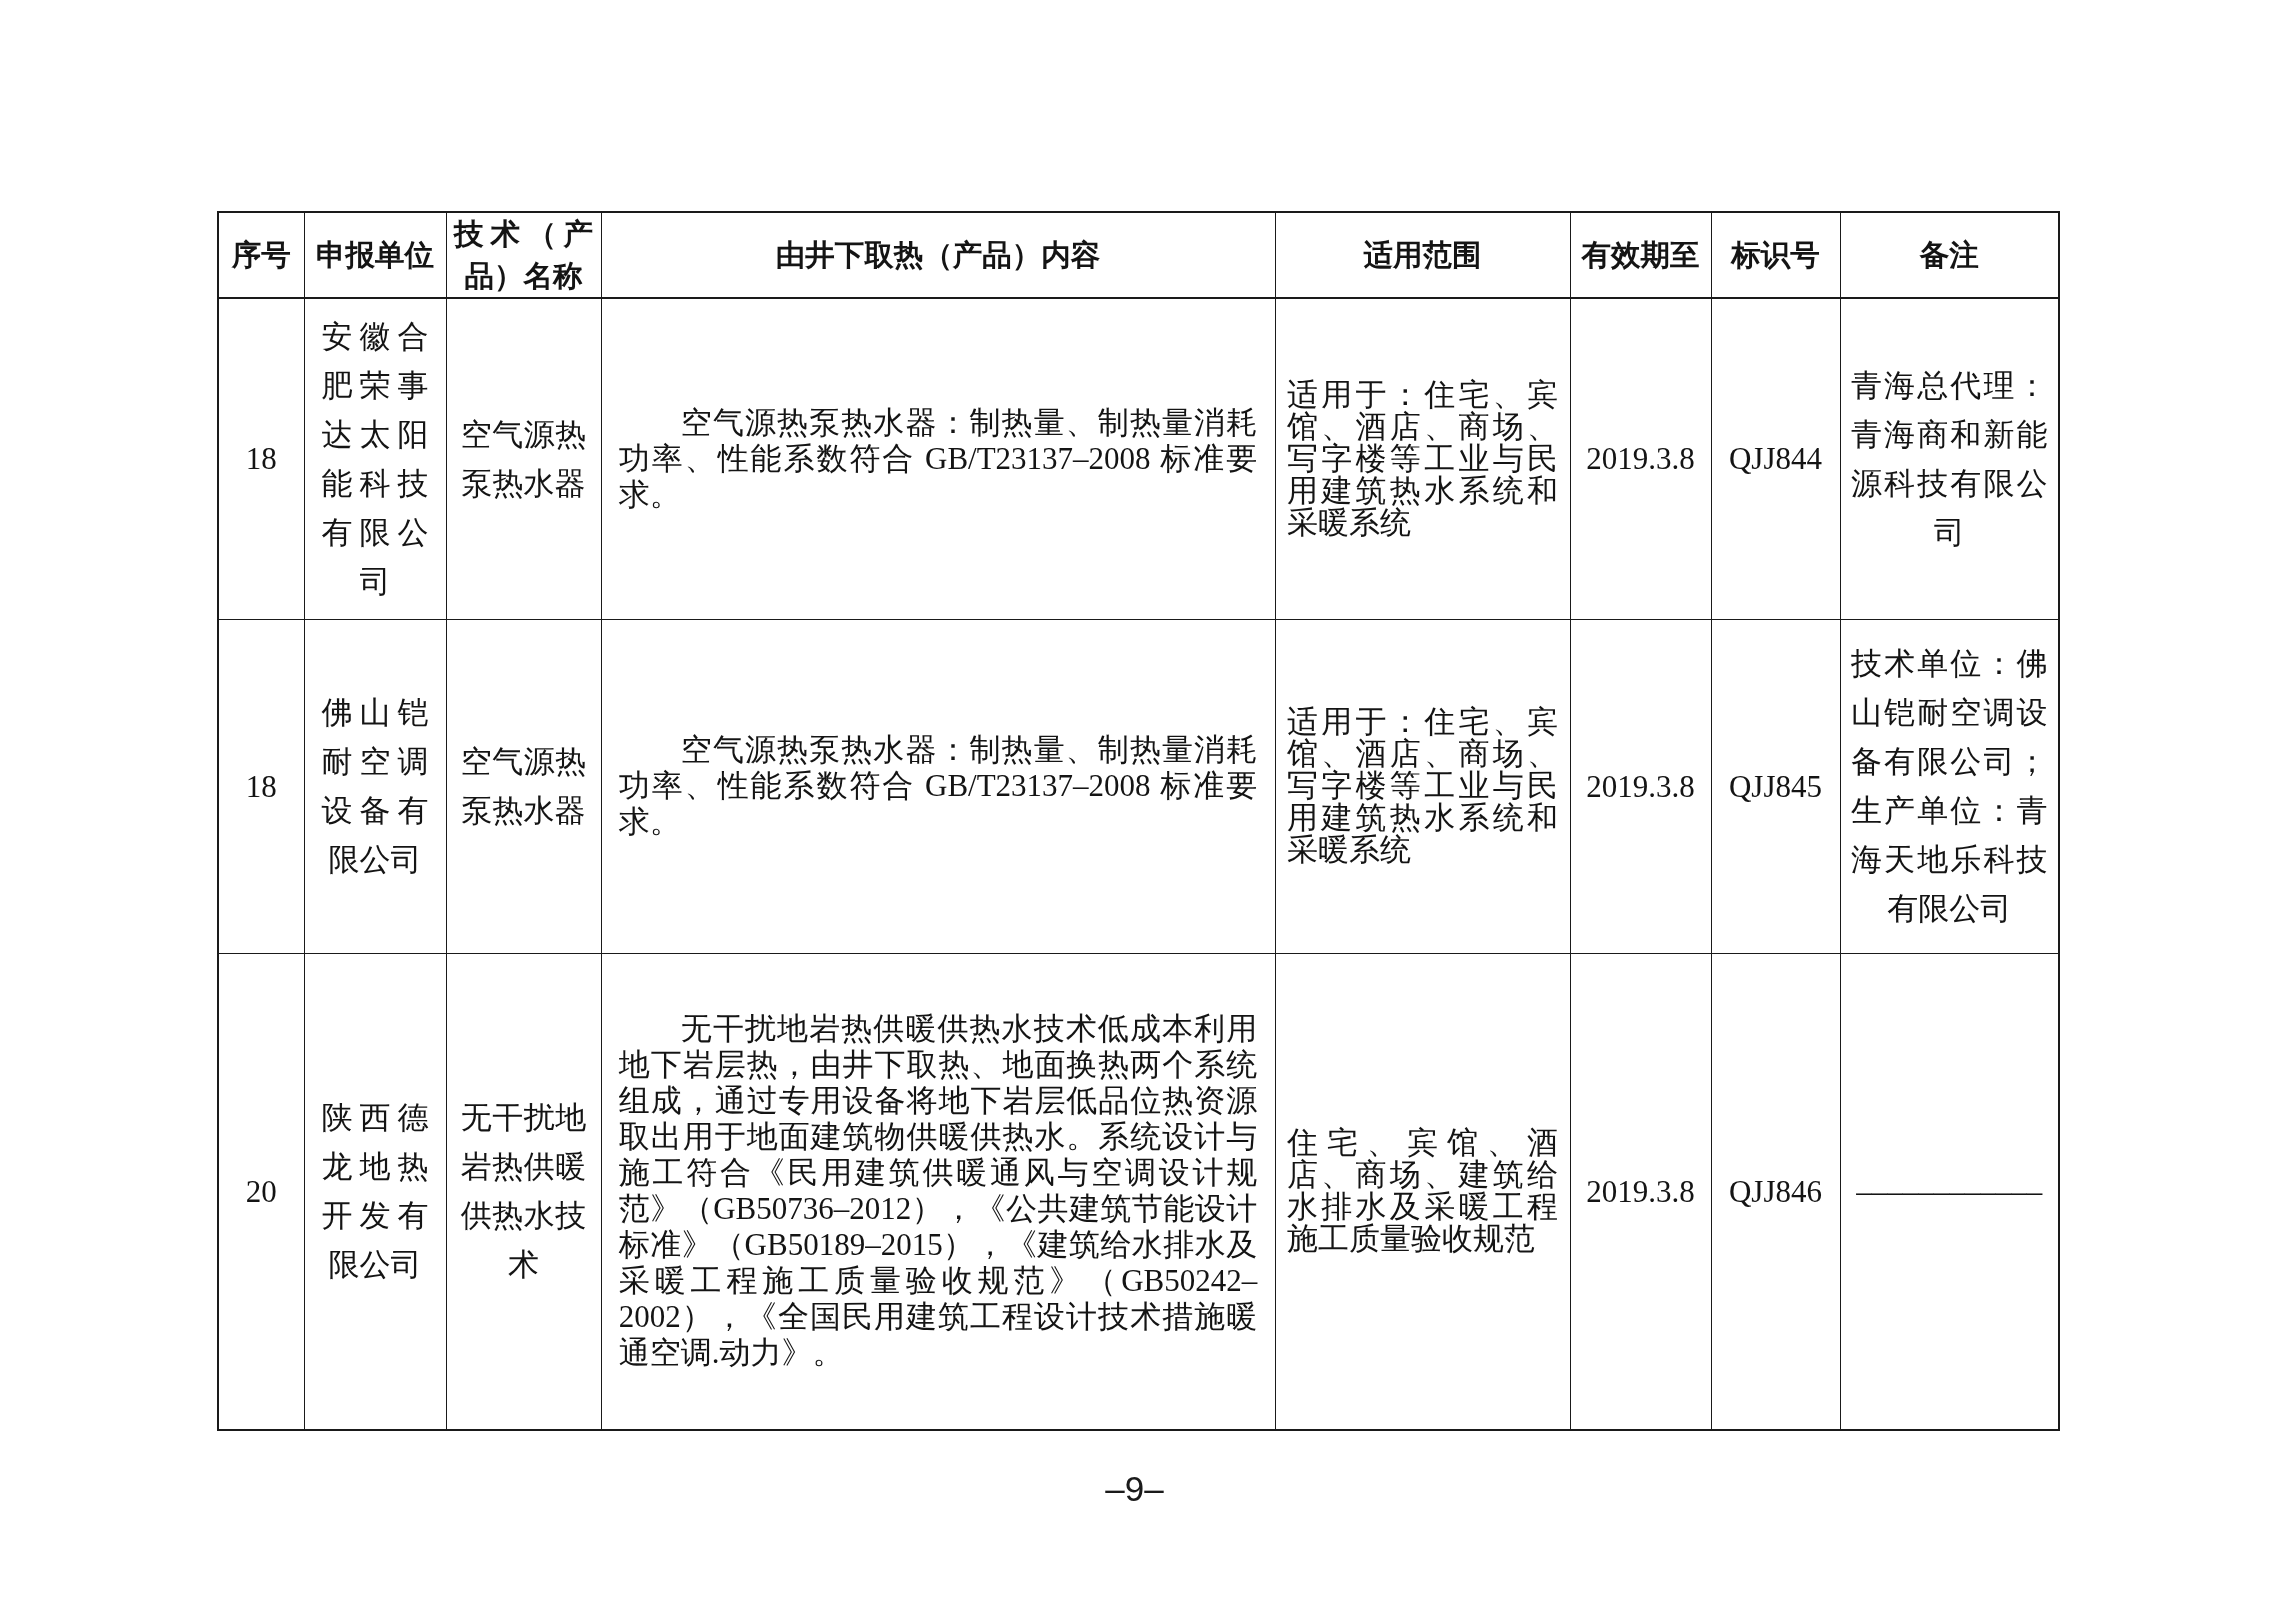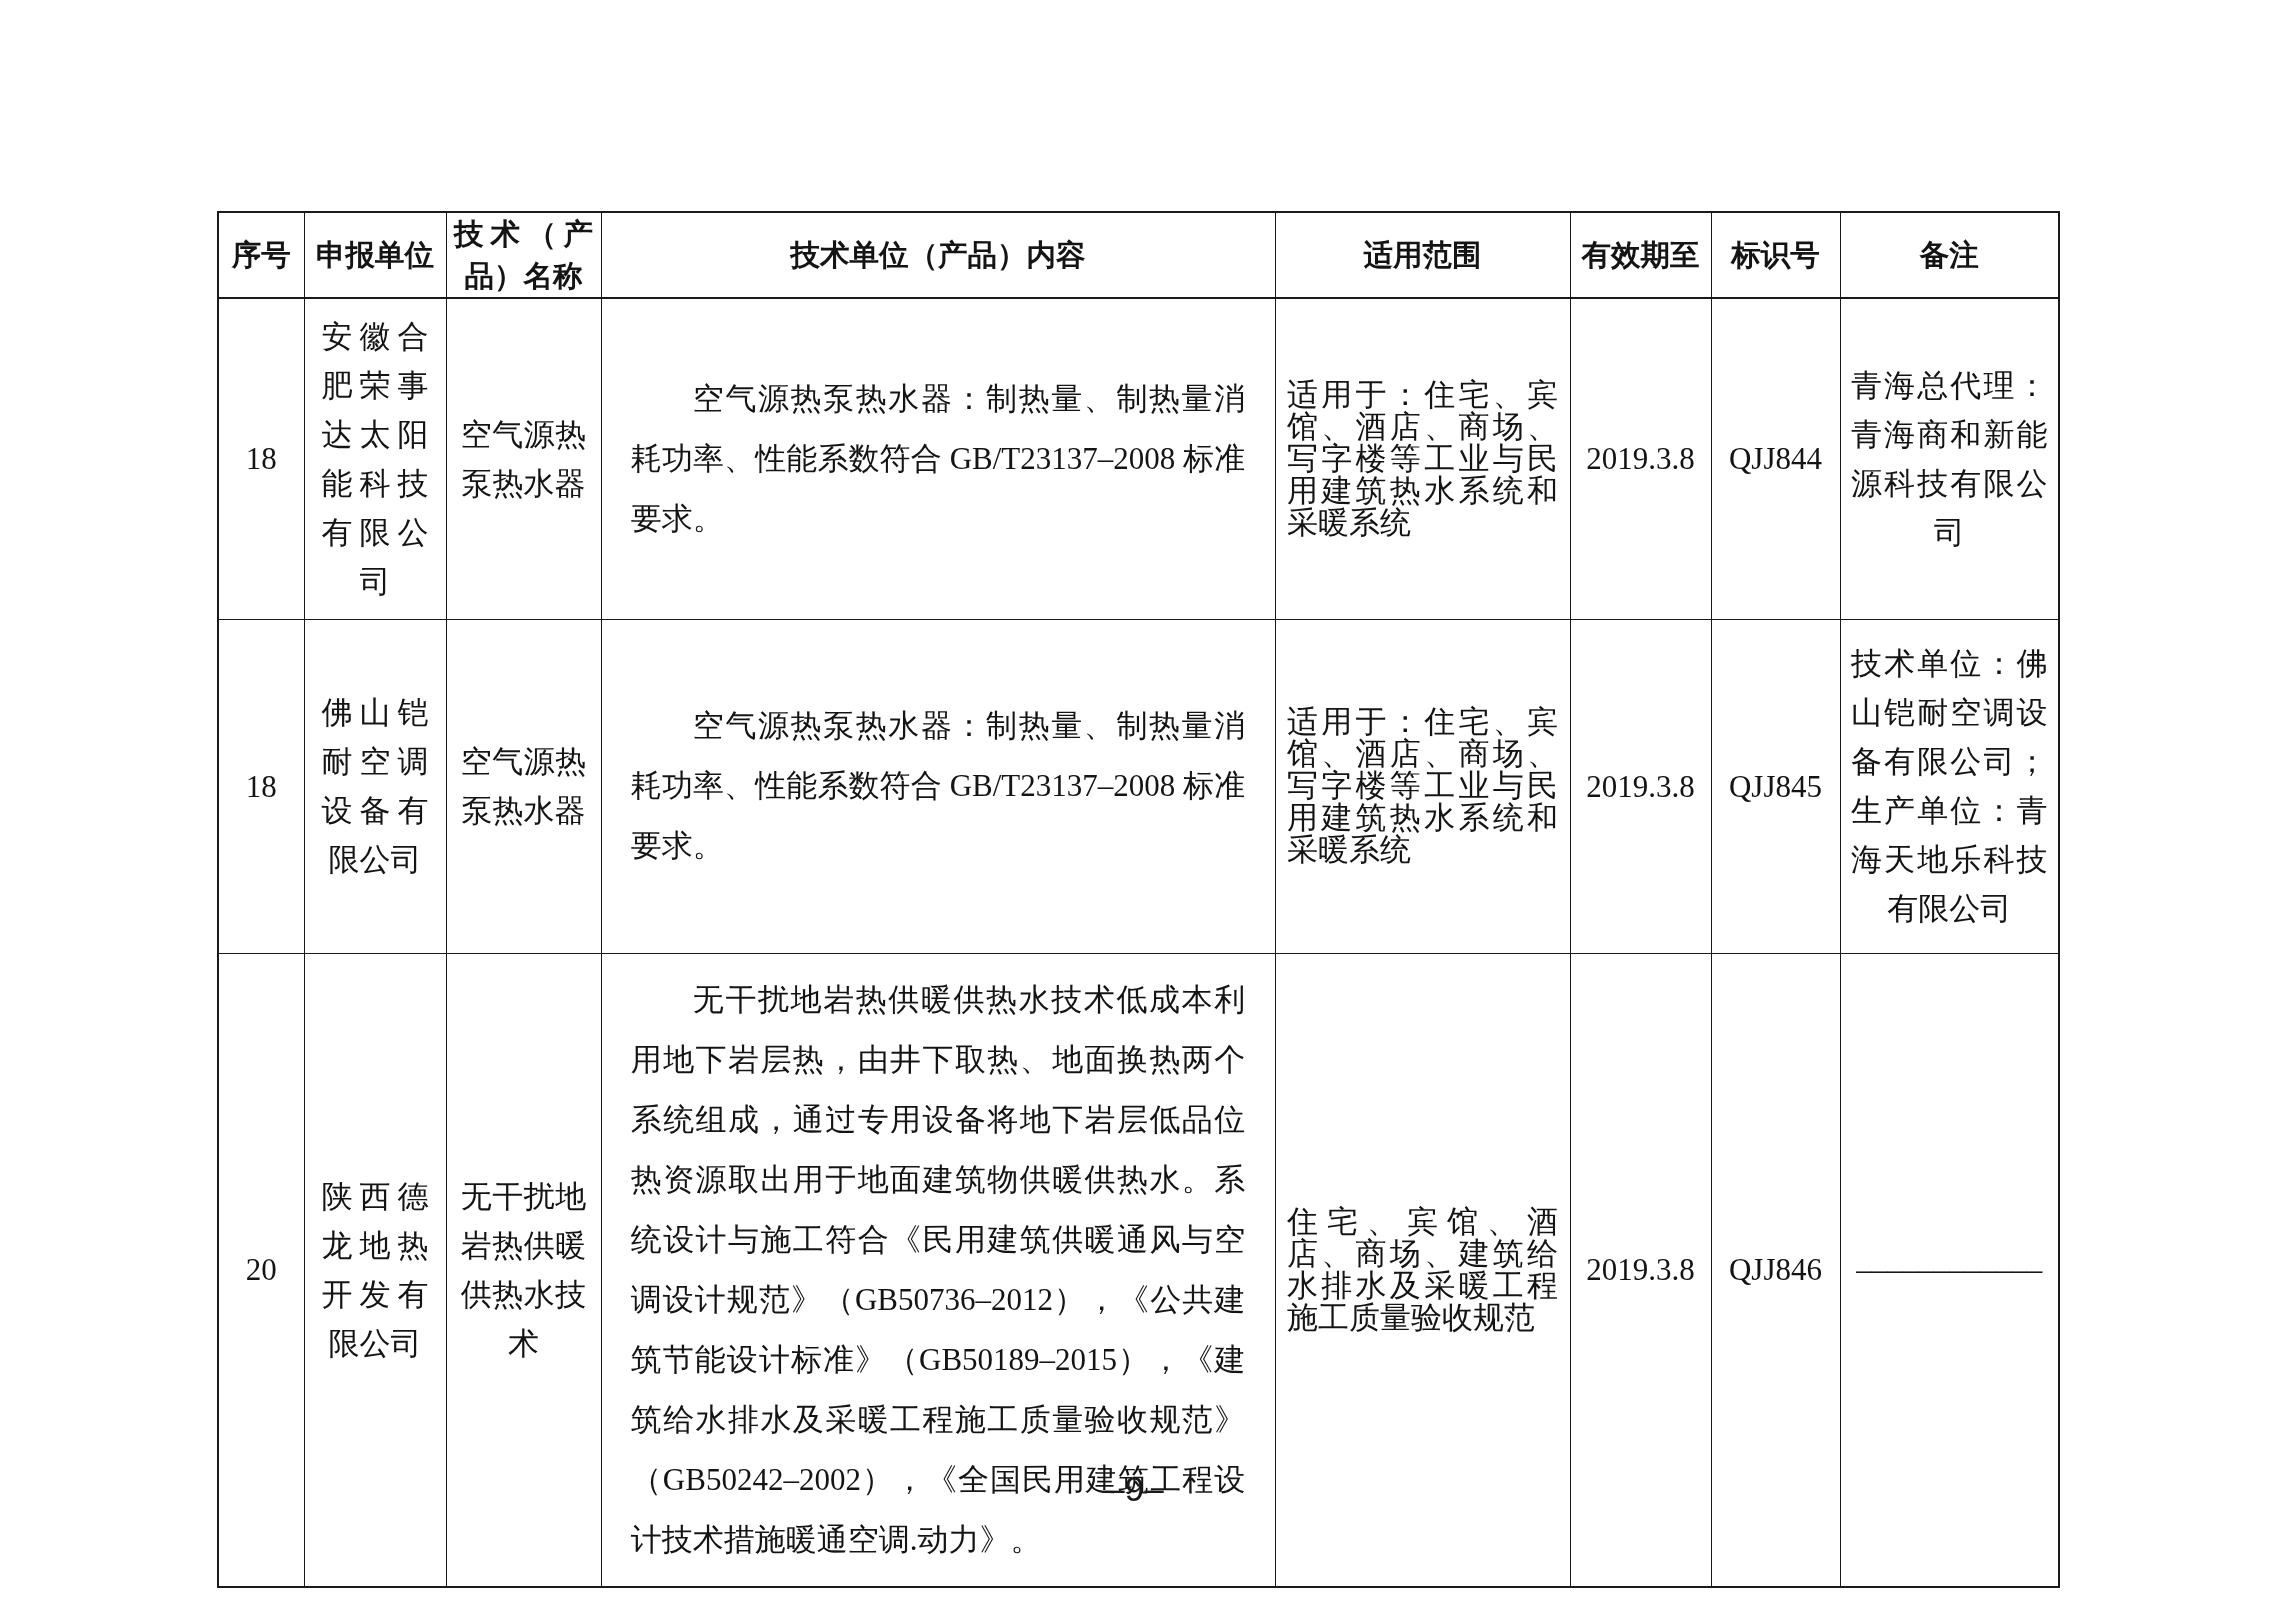--- a/index.html
+++ b/index.html
@@ -65,23 +65,23 @@
   }
   td.col-tech .jblock { padding: 0 13.3px; }
   td.col-remark .jblock { padding: 0 9.5px; }
 
   td.col-content {
     text-align: justify;
     text-justify: inter-character;
     padding: 0 13.3px;
   }
   td.col-content p {
-    margin: 16px;
+    margin: 4px;
     text-indent: 2em;
-    line-height: 60px;
+    line-height: 36px;
   }
   td.col-scope {
     text-align: justify;
     text-justify: inter-character;
     padding: 0 11.4px;
     line-height: 32px;
   }
 
   .page-footer {
     position: absolute;
@@ -108,21 +108,21 @@
     <col style="width:129px">
     <col style="width:219px">
   </colgroup>
   <thead>
     <tr>
       <th>序号</th>
       <th>申报单位</th>
       <th class="th-justify">
           <div>技术（产品）名称</div>
         </th>
-      <th>技术单位（产品）内容</th>
+      <th>由井下取热（产品）内容</th>
       <th>适用范围</th>
       <th>有效期至</th>
       <th>标识号</th>
       <th>备注</th>
     </tr>
   </thead>
   <tbody>
     <tr class="row-18">
       <td class="center">18</td>
       <td class="center">

